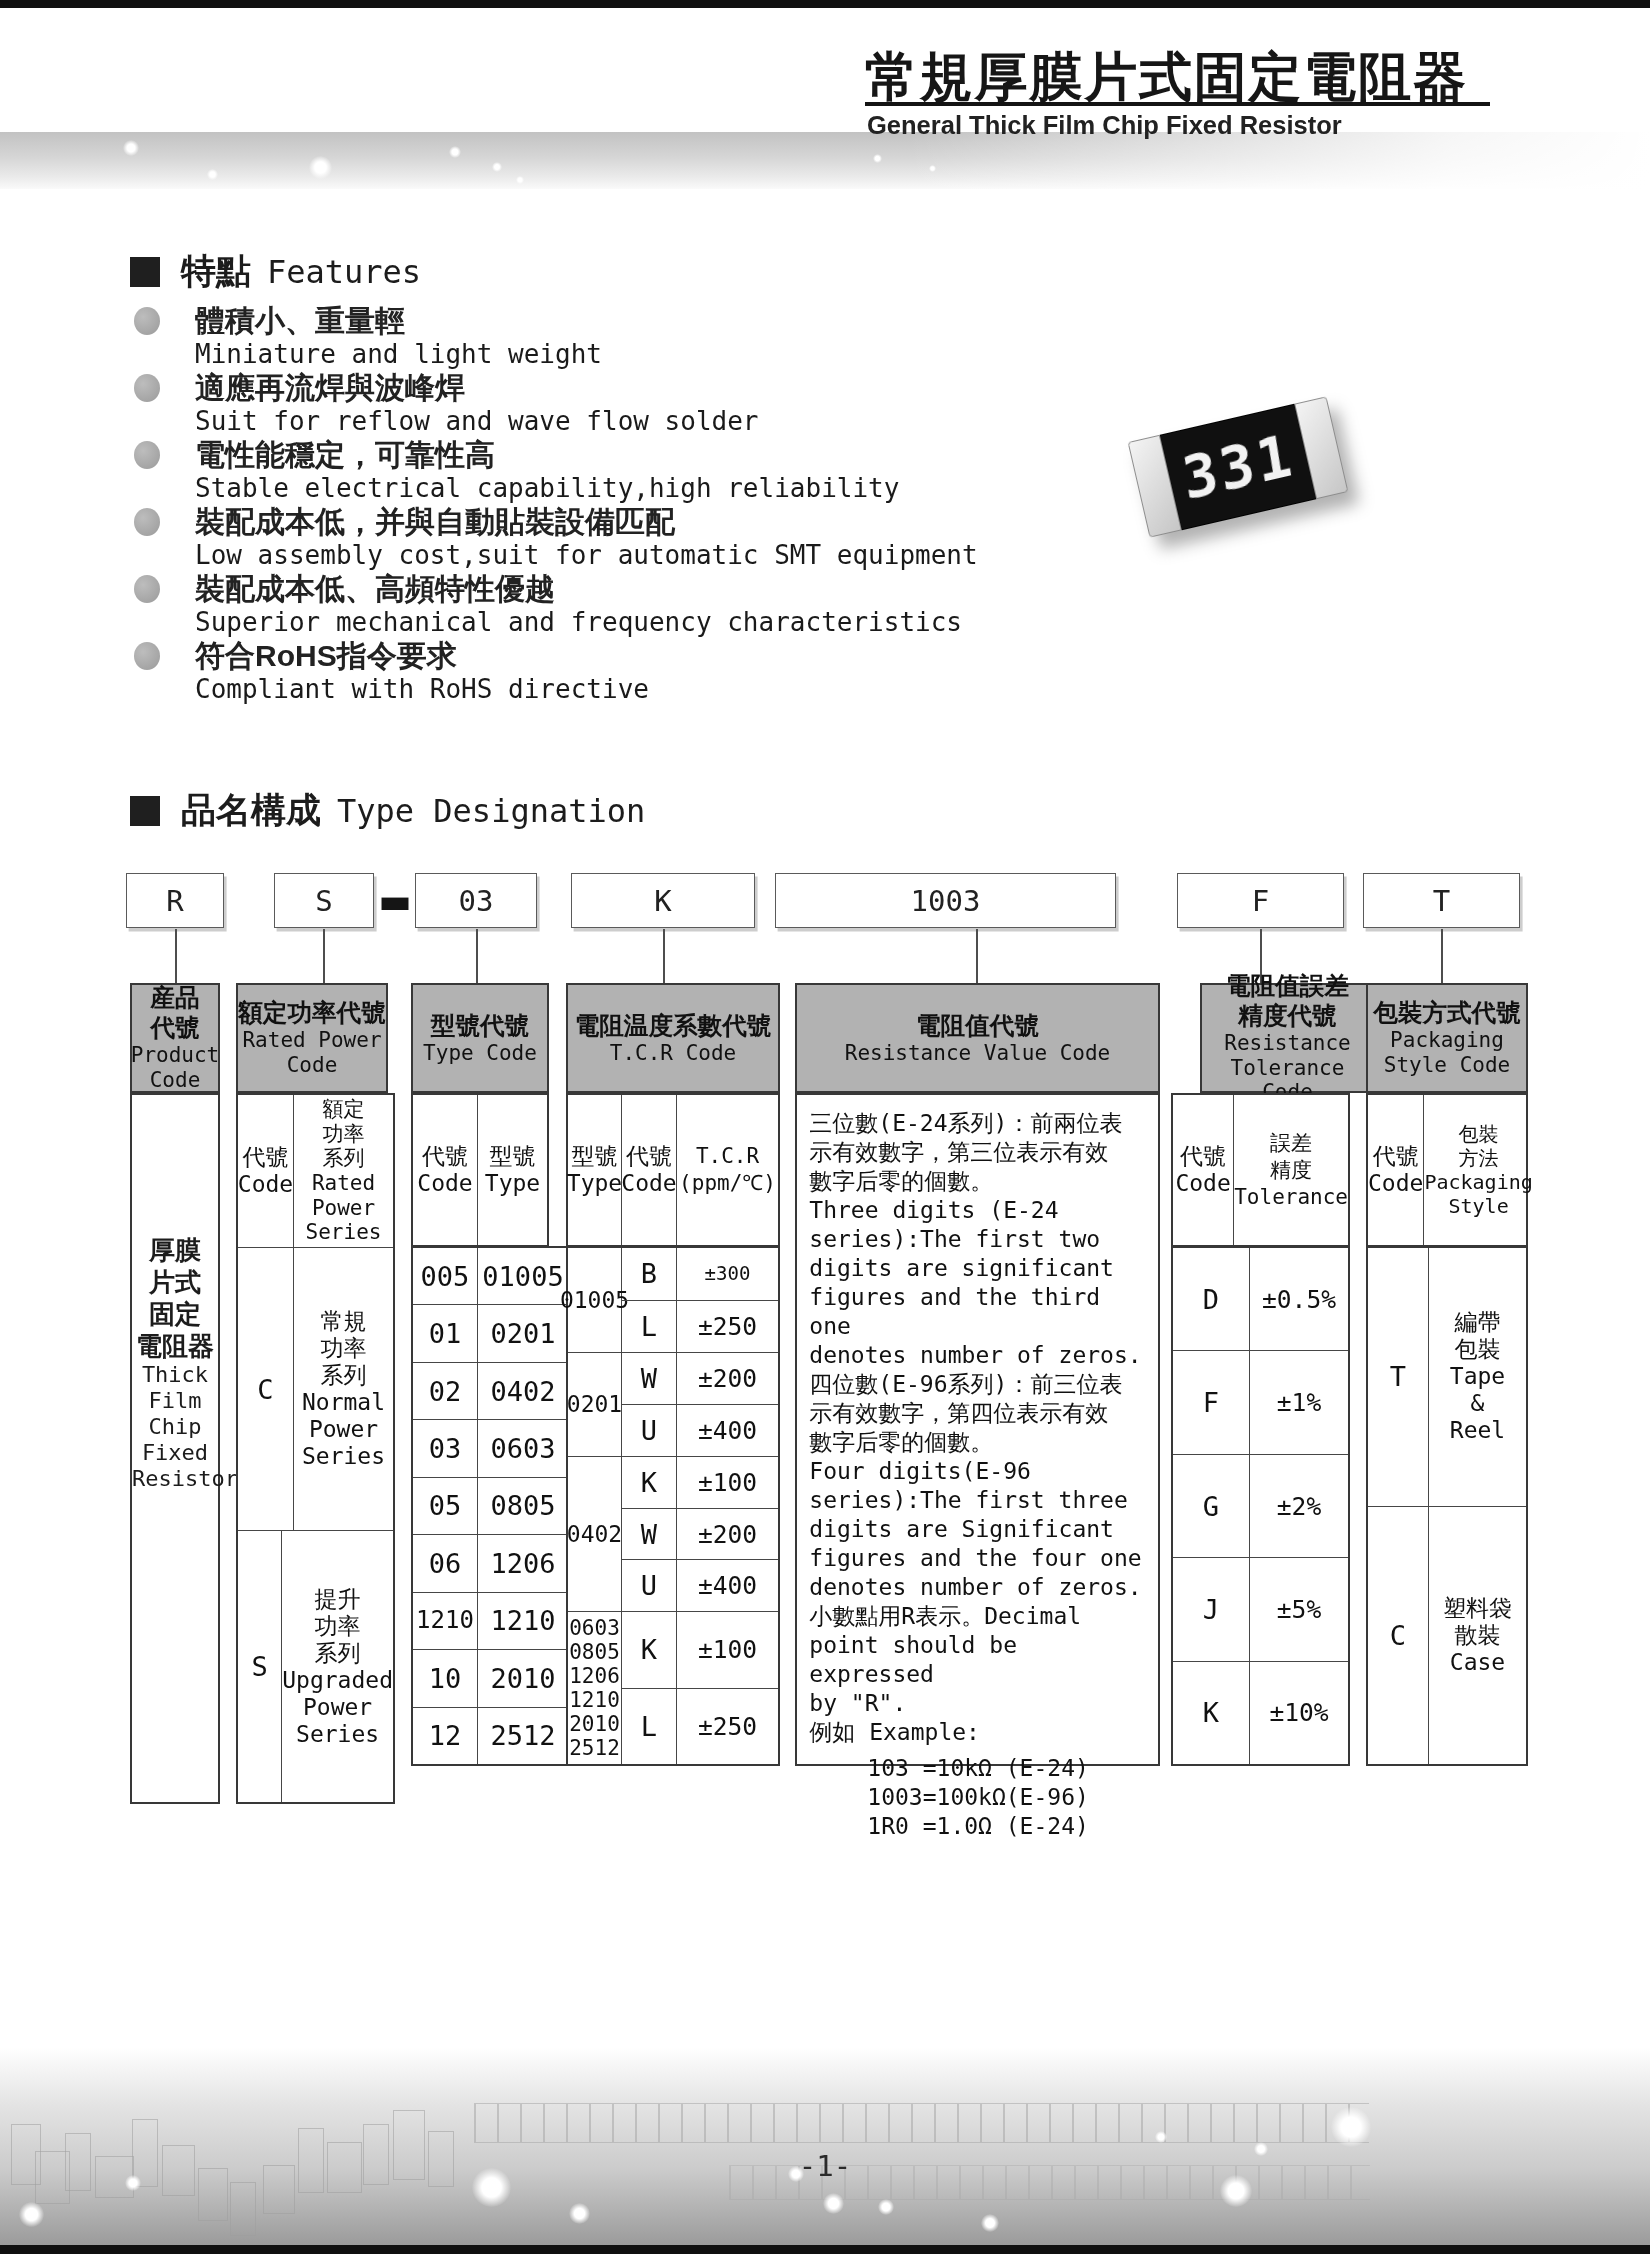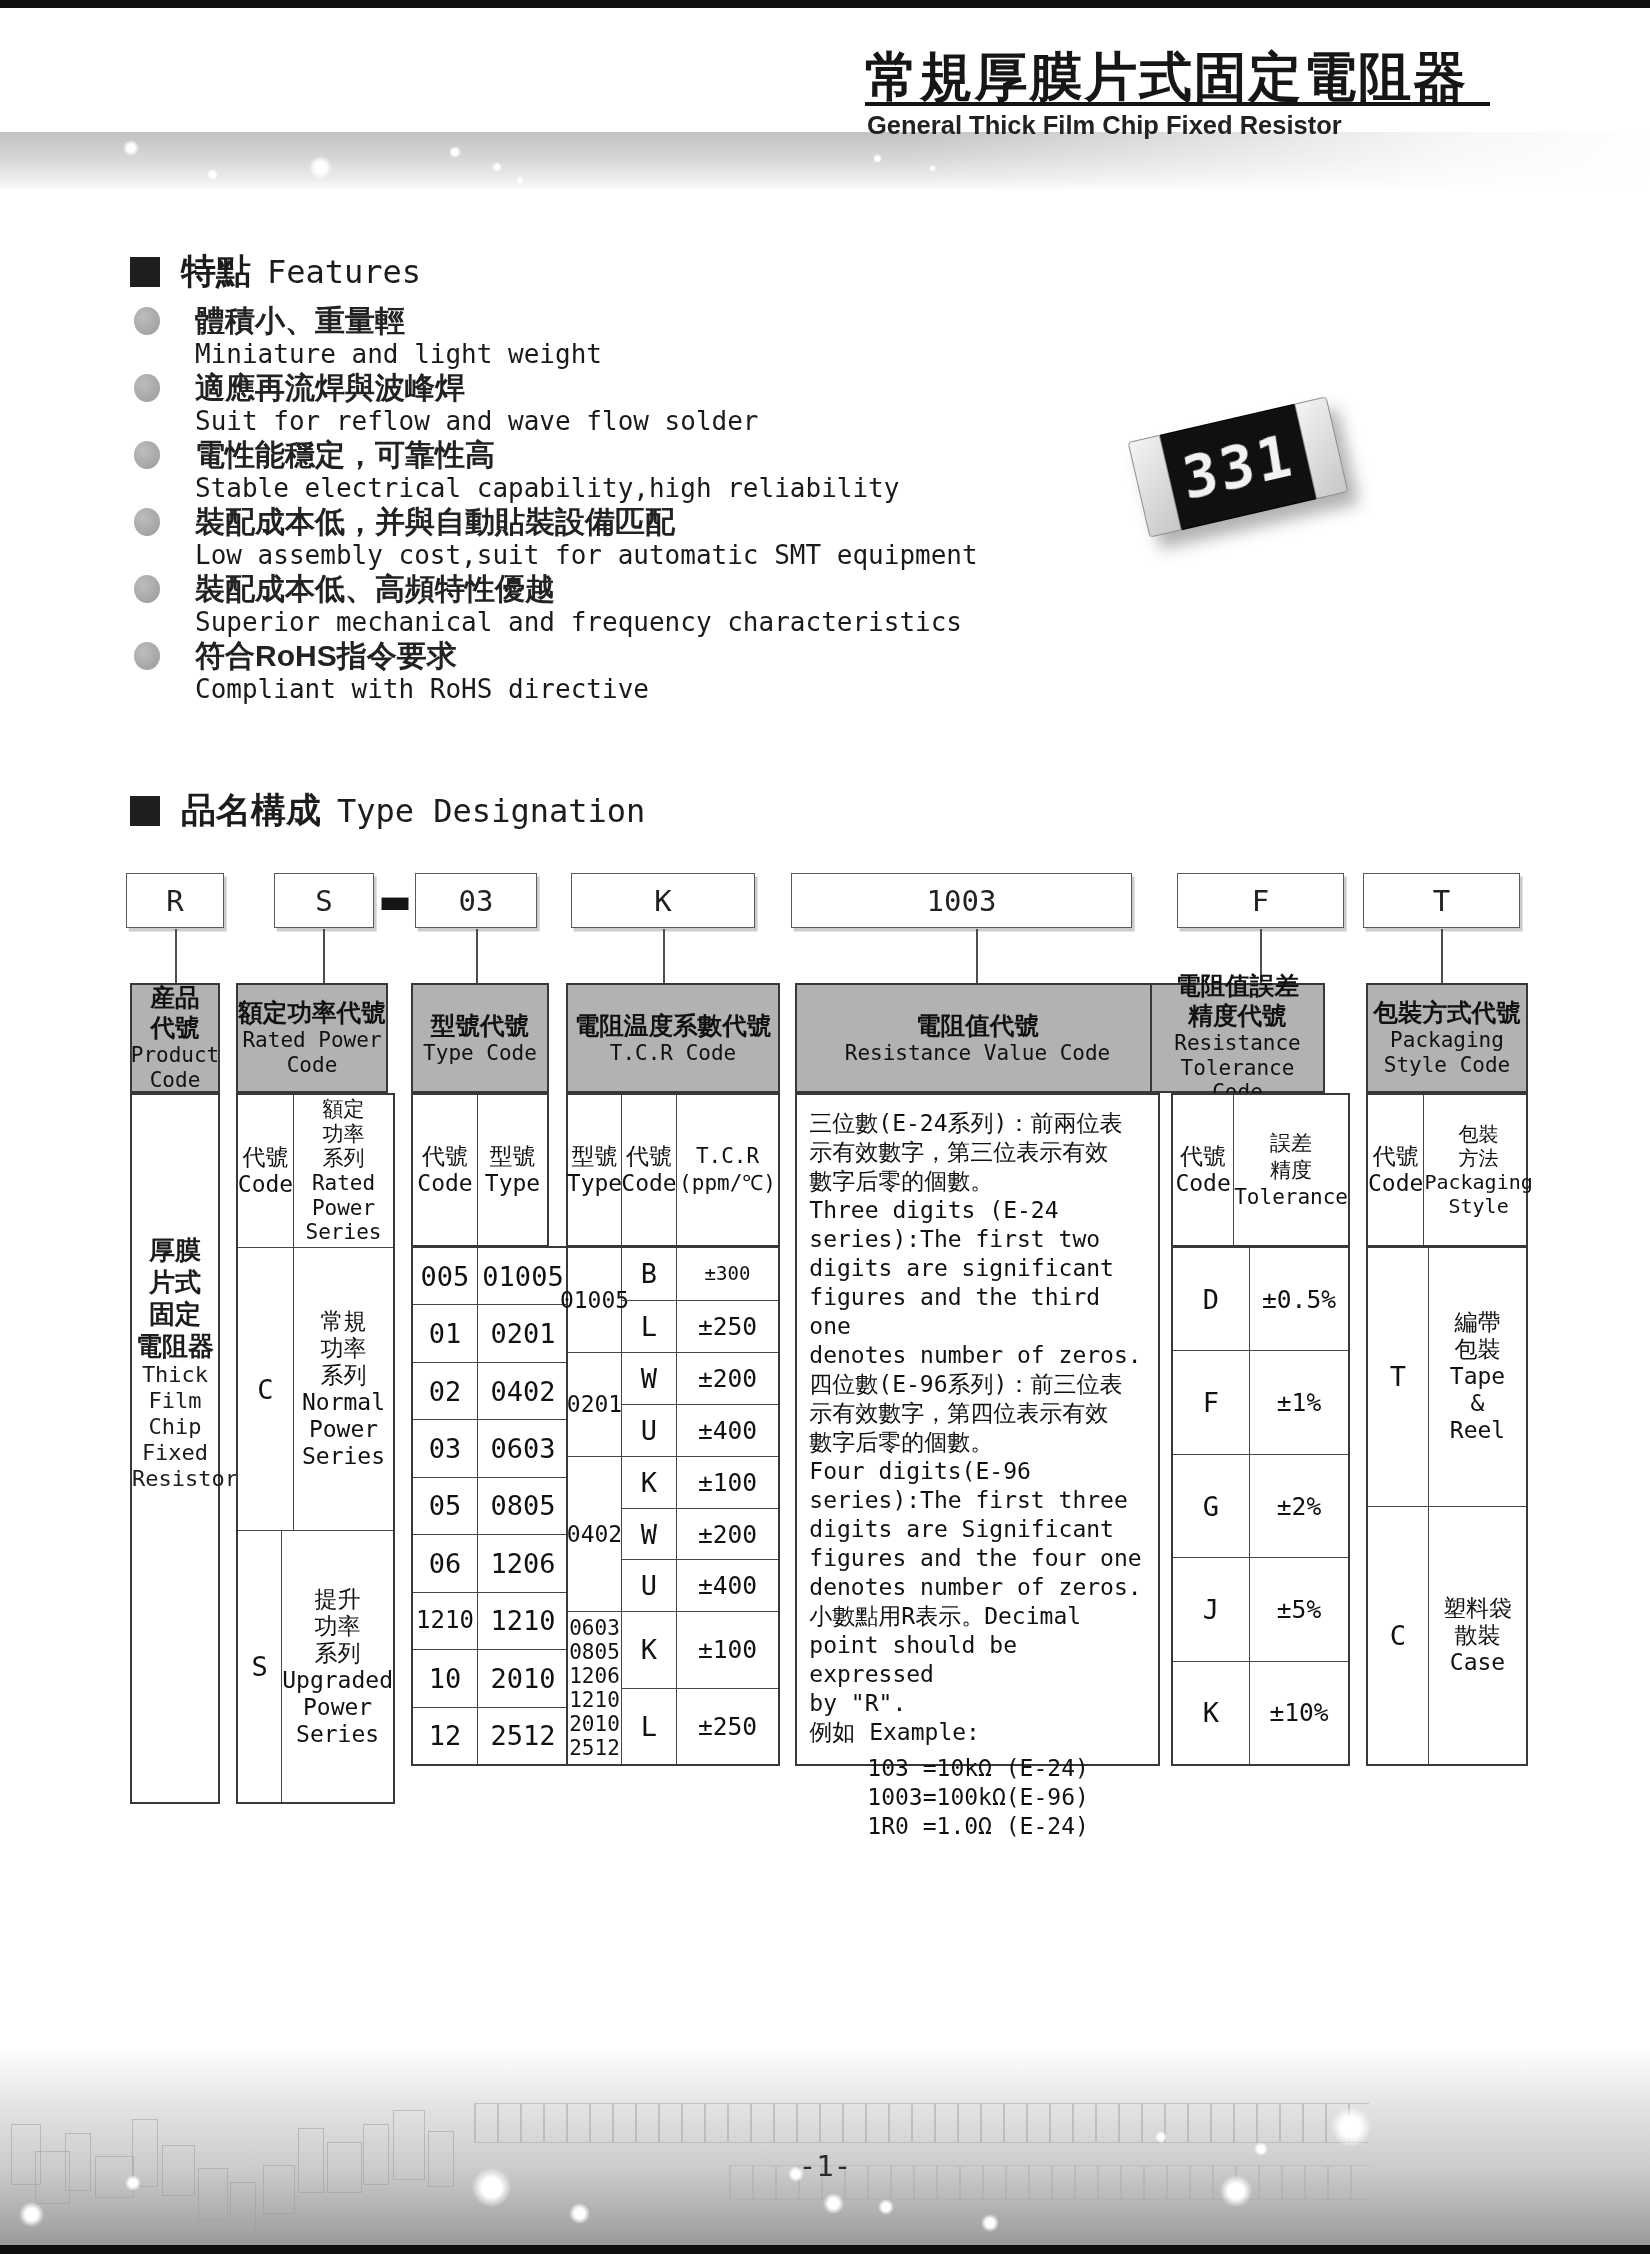--- a/index.html
+++ b/index.html
@@ -174,21 +174,21 @@
     <div class="sec-square"></div>
     <div class="sec-cn">品名構成</div>
     <div class="sec-en">Type Designation</div>
   </div>
 
   <div class="code-box" style="left:126px;width:98px;">R</div>
   <div class="code-box" style="left:274px;width:100px;">S</div>
   <div class="code-dash">-</div>
   <div class="code-box" style="left:415px;width:122px;">03</div>
   <div class="code-box" style="left:571px;width:184px;">K</div>
-  <div class="code-box" style="left:791px;width:341px;">1003</div>
+  <div class="code-box" style="left:775px;width:341px;">1003</div>
   <div class="code-box" style="left:1177px;width:167px;">F</div>
   <div class="code-box" style="left:1363px;width:157px;">T</div>
 
   <div class="conn" style="left:175px;"></div>
   <div class="conn" style="left:323px;"></div>
   <div class="conn" style="left:476px;"></div>
   <div class="conn" style="left:663px;"></div>
   <div class="conn" style="left:976px;"></div>
   <div class="conn" style="left:1260px;"></div>
   <div class="conn" style="left:1441px;"></div>
@@ -395,21 +395,21 @@
 denotes number of zeros.
 小數點用R表示。Decimal
 point should be expressed
 by "R".
 例如 Example:</div>
     <div class="pre col5-examples">103 =10kΩ (E-24)
 1003=100kΩ(E-96)
 1R0 =1.0Ω (E-24)</div>
   </div>
 
-  <div class="th-box" style="left:1150px;width:175px;">
+  <div class="th-box" style="left:1200px;width:175px;">
     <div class="th-cn">電阻值誤差
 精度代號</div>
     <div class="th-en">Resistance
 Tolerance Code</div>
   </div>
   <div class="tb subrow" style="left:1171px;top:1093px;width:179px;height:154px;">
     <div class="subcell v-split" style="width:77px;">代號
 Code</div>
     <div class="subcell" style="flex:1;font-size:21px;">誤差
 精度

